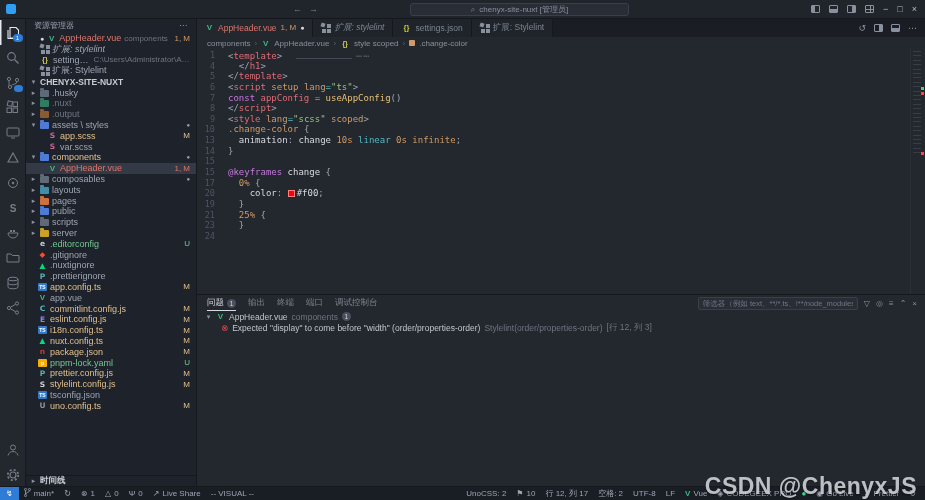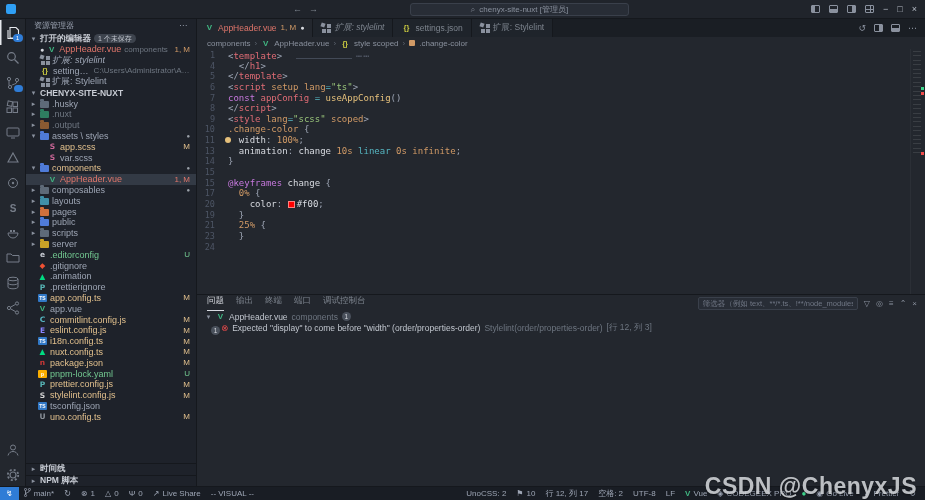--- a/index.html
+++ b/index.html
@@ -89,21 +89,21 @@
   .inline-err{color:#f14c4c;margin-left:26px;}
   .fold-bar{display:inline-block;width:56px;border-bottom:1px solid #434a57;height:8px;margin-left:14px;}
   .fold-dots{color:#5a6170;letter-spacing:2px;margin-left:4px;}
   .minimap{position:absolute;top:0;right:0;bottom:0;width:14px;background:#23272e;border-left:1px solid rgba(255,255,255,.04);}
   .mm-code{position:absolute;top:2px;left:2px;width:8px;height:104px;
            background:repeating-linear-gradient(to bottom,rgba(255,255,255,.10) 0 1px,transparent 1px 4.4px);}
   .mm-mark{position:absolute;right:1px;width:3px;height:3px;}
   
   .panel{height:192px;border-top:1px solid #15181d;background:#23272e;position:relative;font-size:8.5px;}
   .panel-head{height:16px;display:flex;align-items:center;padding-left:10px;gap:12px;}
-  .ptab{display:flex;align-items:center;gap:19px;color:#7d848e;height:16px;flex-direction:column;}
+  .ptab{display:flex;align-items:center;gap:3px;color:#7d848e;height:16px;}
   .ptab.active{color:#d7dae0;box-shadow:inset 0 -1px 0 #d7dae0;}
   .pbadge{background:#4a515c;color:#d7dae0;border-radius:50%;width:9px;height:9px;line-height:9px;text-align:center;font-size:6.5px;}
   .pfilter{margin-left:auto;display:flex;align-items:center;gap:6px;padding-right:8px;}
   .pfilter input{width:150px;height:11px;background:#282d36;border:1px solid #3a404b;border-radius:2px;color:#c2c7cf;
                  font-size:7.5px;padding:0 4px;font-family:inherit;}
   .pfilter input::placeholder{color:#707785;}
   .pic{color:#8a919e;font-size:8px;}
   .prow{height:11px;display:flex;align-items:center;gap:4px;padding-left:8px;color:#c2c7cf;}
   .prow .src{color:#6e7681;}
   .err-ico{color:#f14c4c;font-size:8.5px;}
@@ -236,25 +236,20 @@
             <circle cx="8" cy="8" r="5.2" fill="none" stroke="currentColor" stroke-width="1.8" stroke-dasharray="2 2.1"></circle>
           </svg>
         </div>
       </div>
 
     <div class="sidebar">
       <div class="sb-title">
         <span>资源管理器</span>
         <span class="more">⋯</span>
       </div>
-      <div class="sb-sec">
-        <span class="chev">▾</span>
-        <span>打开的编辑器</span>
-        <span class="sb-badge">1 个未保存</span>
-      </div>
       <div id="oe-list">
           <div class="row" style="padding-left: 14px;">
             <span class="dirty-dot">●</span>
             <span class="vico">V</span>
             <span class="lbl" style="color: rgb(224, 118, 107);">AppHeader.vue</span>
             <span class="desc">components</span>
             <span class="right" style="color: rgb(209, 154, 102);">1, M</span>
           </div>
           <div class="row" style="padding-left: 14px;">
             <span class="xico"></span>
@@ -351,21 +346,21 @@
             <span class="lico" style="color: rgb(200, 204, 212);">e</span>
             <span class="lbl" style="color: rgb(115, 201, 145);">.editorconfig</span>
             <span class="right" style="color: rgb(115, 201, 145);">U</span>
           </div>
           <div class="row" style="padding-left: 12px;">
             <span class="lico" style="color: rgb(240, 81, 51);">◆</span>
             <span class="lbl">.gitignore</span>
           </div>
           <div class="row" style="padding-left: 12px;">
             <span class="lico" style="color: rgb(0, 220, 130);">▲</span>
-            <span class="lbl">.animation</span>
+            <span class="lbl">.nuxtignore</span>
           </div>
           <div class="row" style="padding-left: 12px;">
             <span class="lico" style="color: rgb(86, 179, 180);">P</span>
             <span class="lbl">.prettierignore</span>
           </div>
           <div class="row" style="padding-left: 12px;">
             <span class="bico" style="background: rgb(49, 120, 198);">TS</span>
             <span class="lbl" style="color: rgb(226, 192, 141);">app.config.ts</span>
             <span class="right" style="color: rgb(226, 192, 141);">M</span>
           </div>
@@ -420,24 +415,20 @@
           <div class="row" style="padding-left: 12px;">
             <span class="lico" style="color: rgb(138, 145, 153);">U</span>
             <span class="lbl" style="color: rgb(226, 192, 141);">uno.config.ts</span>
             <span class="right" style="color: rgb(226, 192, 141);">M</span>
           </div>
         </div>
       <div id="sb-bottom">
           <div class="sb-sec">
             <span class="chev">▸</span>
             <span>时间线</span>
-          </div>
-          <div class="sb-sec">
-            <span class="chev">▸</span>
-            <span>NPM 脚本</span>
           </div>
         </div>
     </div>
 
     <div class="editor-col">
       <div class="tabbar">
         <div id="tabs">
             <div class="tab active">
               <span class="vico">V</span>
               <span class="tlabel" style="color: rgb(224, 118, 107);">AppHeader.vue</span>
@@ -479,21 +470,20 @@
       <div class="code-wrap">
         <div id="code">
             <div class="code-line"><span class="gutter">1</span><span class="line-content"><span class="t-p">&lt;</span><span class="t-tag">template</span><span class="t-p">&gt;</span><span class="fold-bar"></span><span class="fold-dots">⋯⋯</span></span></div>
             <div class="code-line"><span class="gutter">4</span><span class="line-content"><span class="t-pl">  </span><span class="t-p">&lt;/</span><span class="t-tag">h1</span><span class="t-p">&gt;</span></span></div>
             <div class="code-line"><span class="gutter">5</span><span class="line-content"><span class="t-p">&lt;/</span><span class="t-tag">template</span><span class="t-p">&gt;</span></span></div>
             <div class="code-line"><span class="gutter">6</span><span class="line-content"><span class="t-p">&lt;</span><span class="t-tag">script</span><span class="t-pl"> </span><span class="t-attr">setup</span><span class="t-pl"> </span><span class="t-attr">lang</span><span class="t-op">=</span><span class="t-str">"ts"</span><span class="t-p">&gt;</span></span></div>
             <div class="code-line"><span class="gutter">7</span><span class="line-content"><span class="t-kw">const</span><span class="t-pl"> </span><span class="t-var">appConfig</span><span class="t-pl"> </span><span class="t-op">=</span><span class="t-pl"> </span><span class="t-func">useAppConfig</span><span class="t-p">()</span></span></div>
             <div class="code-line"><span class="gutter">8</span><span class="line-content"><span class="t-p">&lt;/</span><span class="t-tag">script</span><span class="t-p">&gt;</span></span></div>
             <div class="code-line"><span class="gutter">9</span><span class="line-content"><span class="t-p">&lt;</span><span class="t-tag">style</span><span class="t-pl"> </span><span class="t-attr">lang</span><span class="t-op">=</span><span class="t-str">"scss"</span><span class="t-pl"> </span><span class="t-attr">scoped</span><span class="t-p">&gt;</span></span></div>
             <div class="code-line"><span class="gutter">10</span><span class="line-content"><span class="t-sel">.change-color</span><span class="t-pl"> </span><span class="t-p">{</span></span></div>
-            <div class="code-line"><span class="gutter">11</span><span class="line-content"><span class="bulb"></span><span class="t-pl">  </span><span class="t-prop">width</span><span class="t-p">: </span><span class="t-num">100%</span><span class="t-p">;</span></span></div>
             <div class="code-line"><span class="gutter">13</span><span class="line-content"><span class="t-pl">  </span><span class="t-prop">animation</span><span class="t-p">: </span><span class="t-val">change</span><span class="t-pl"> </span><span class="t-num">10s</span><span class="t-pl"> </span><span class="t-cyan">linear</span><span class="t-pl"> </span><span class="t-num">0s</span><span class="t-pl"> </span><span class="t-num">infinite</span><span class="t-p">;</span></span></div>
             <div class="code-line"><span class="gutter">14</span><span class="line-content"><span class="t-p">}</span></span></div>
             <div class="code-line"><span class="gutter">15</span><span class="line-content"></span></div>
             <div class="code-line"><span class="gutter">15</span><span class="line-content"><span class="t-kw">@keyframes</span><span class="t-pl"> </span><span class="t-val">change</span><span class="t-pl"> </span><span class="t-p">{</span></span></div>
             <div class="code-line"><span class="gutter">17</span><span class="line-content"><span class="t-pl">  </span><span class="t-num">0%</span><span class="t-pl"> </span><span class="t-p">{</span></span></div>
             <div class="code-line"><span class="gutter">20</span><span class="line-content"><span class="t-pl">    </span><span class="t-prop">color</span><span class="t-p">: </span><span class="swatch" style="background: rgb(255, 0, 0);"></span><span class="t-val">#f00</span><span class="t-p">;</span></span></div>
             <div class="code-line"><span class="gutter">19</span><span class="line-content"><span class="t-pl">  </span><span class="t-p">}</span></span></div>
             <div class="code-line"><span class="gutter">21</span><span class="line-content"><span class="t-pl">  </span><span class="t-num">25%</span><span class="t-pl"> </span><span class="t-p">{</span></span></div>
             <div class="code-line"><span class="gutter">23</span><span class="line-content"><span class="t-pl">  </span><span class="t-p">}</span></span></div>
             <div class="code-line"><span class="gutter">24</span><span class="line-content"></span></div>

